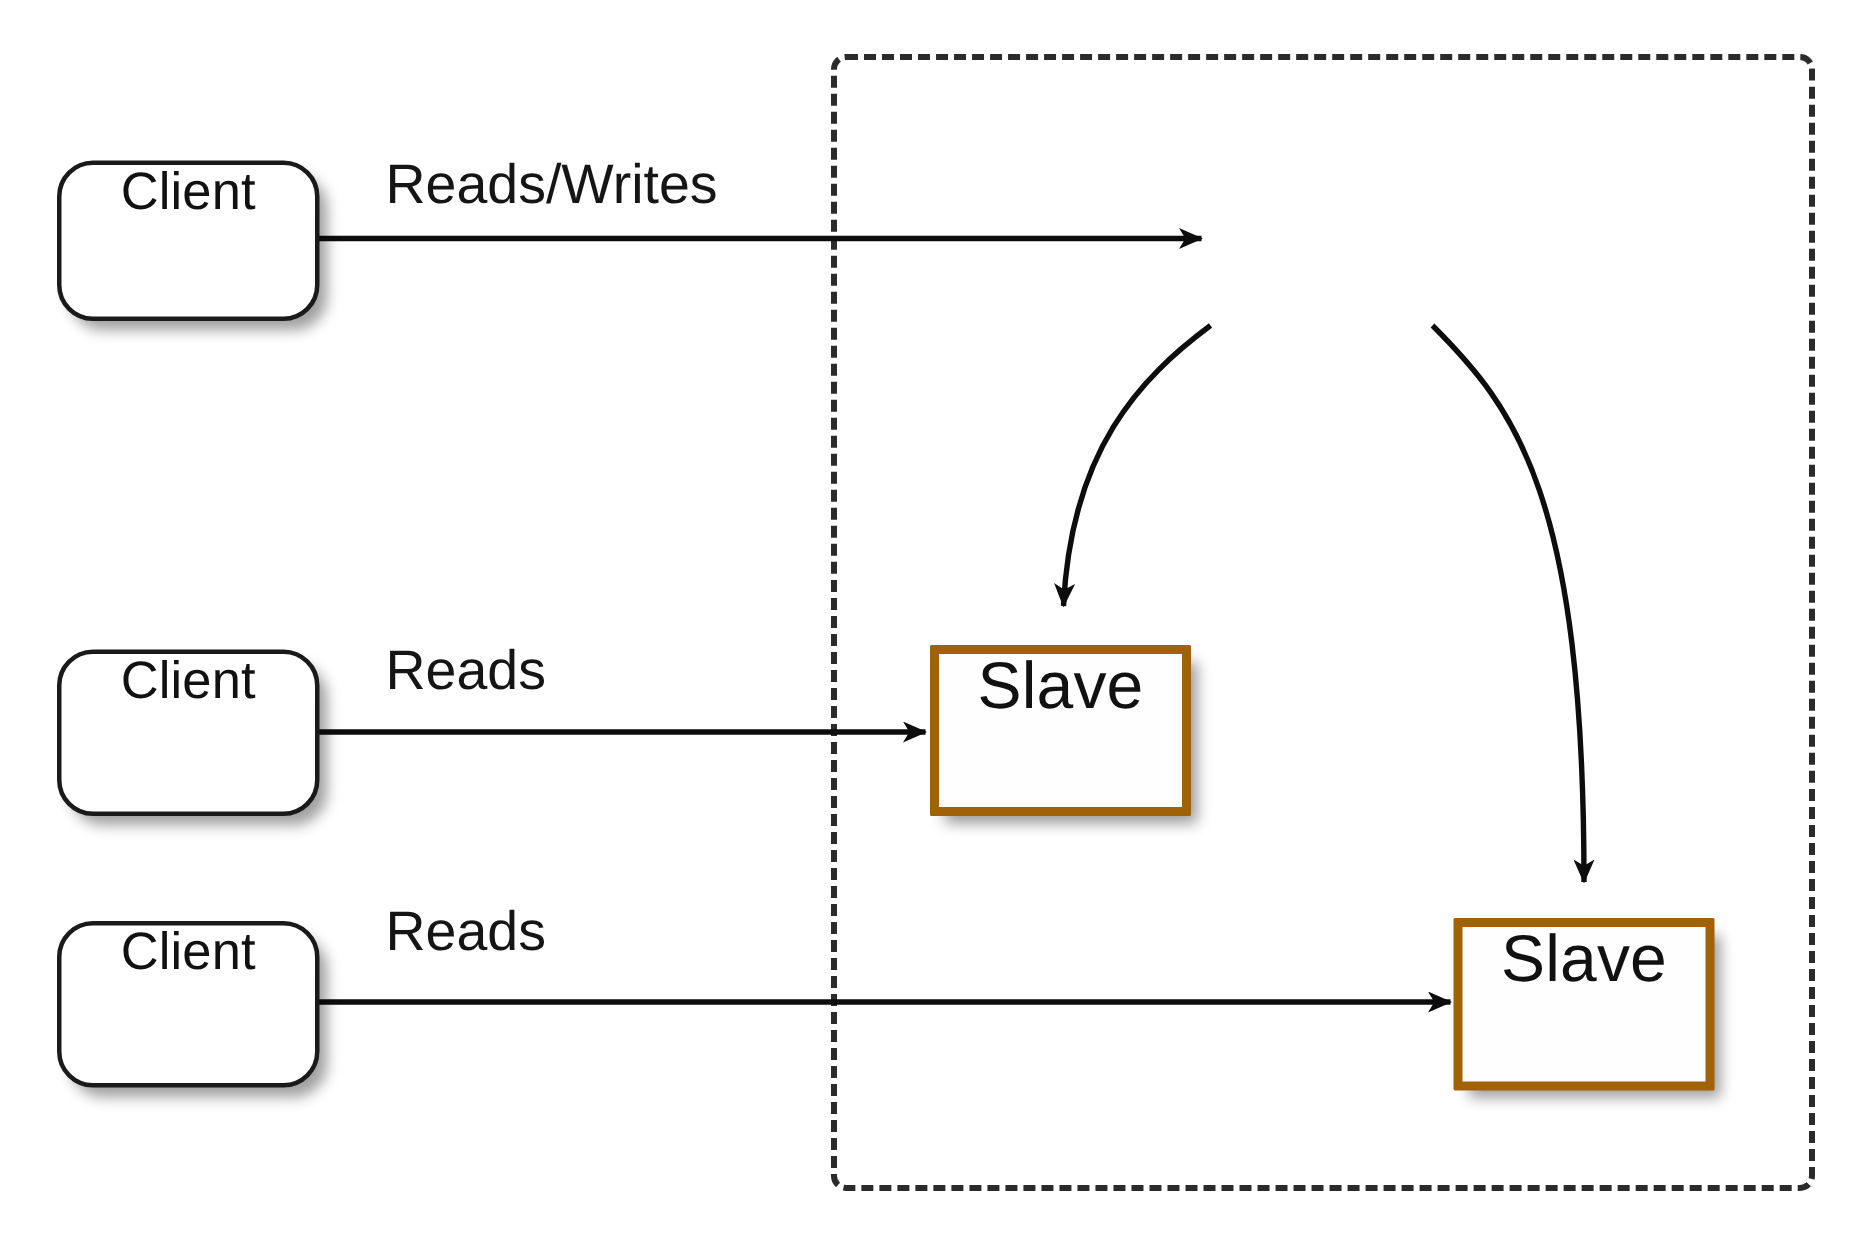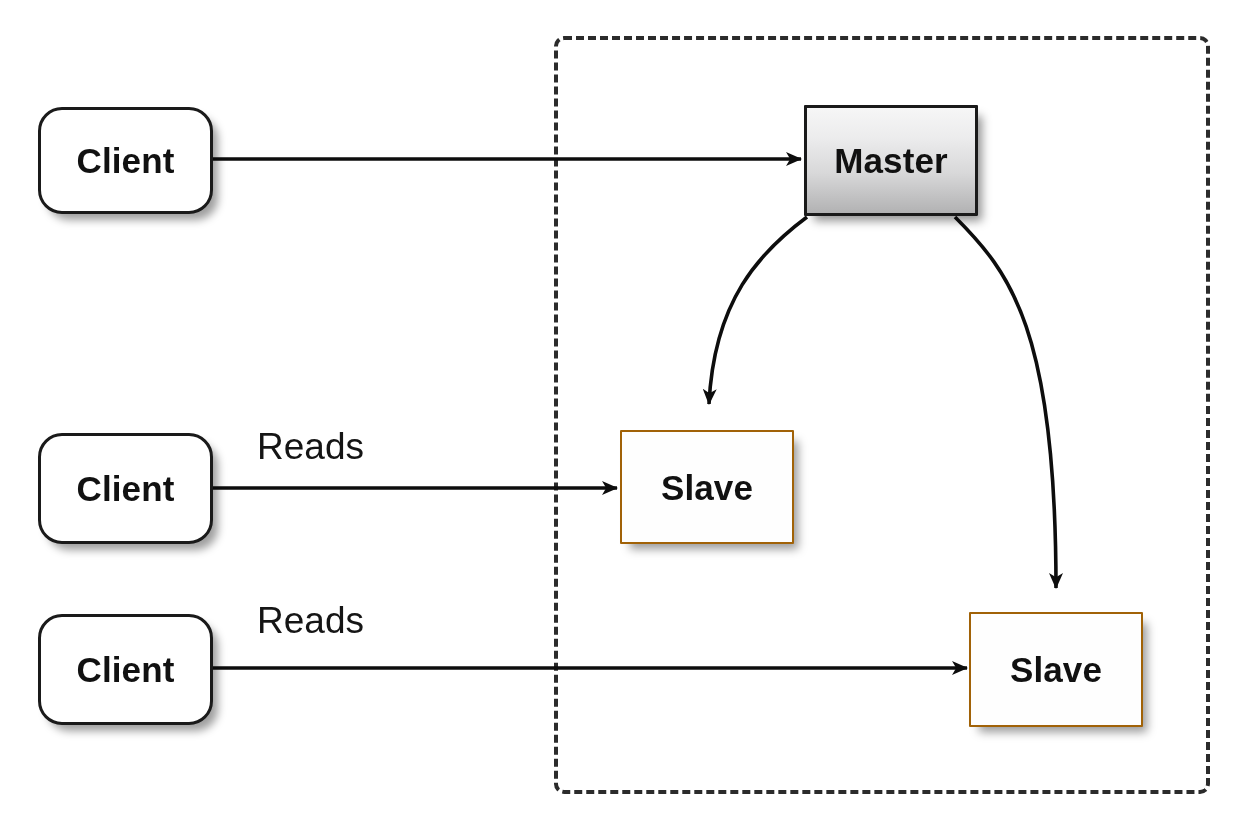--- a/index.html
+++ b/index.html
@@ -26,46 +26,44 @@
     width: 1246px;
     height: 839px;
     pointer-events: none;
   }
 
   
   .node {
     position: absolute;
     box-sizing: border-box;
     display: flex;
-    align-items: center;
     justify-content: center;
     color: #111111;
     letter-spacing: 0.1px;
-    font-weight: bold;
   }
   .node-label {
     display: block;
     line-height: 1;
     white-space: nowrap;
   }
 
   .node-client {
     border: 3px solid #1a1a1a;
     border-radius: 24px;
     background: #ffffff;
     box-shadow: 7px 8px 9px -2px rgba(0,0,0,0.38);
     font-size: 35px;
   }
 
   .node-slave {
-    border: 2px solid #a16207;
+    border: 6px solid #a16207;
     border-radius: 1px;
     background: #fefefe;
     box-shadow: 7px 8px 9px -3px rgba(0,0,0,0.40);
-    font-size: 35px;
+    font-size: 44px;
   }
 
   .node-master {
     border: 3px solid #1a1a1a;
     border-radius: 1px;
     background: linear-gradient(to bottom, #f6f6f6 0%, #ececed 28%, #d8d8d9 62%, #bcbcbd 90%, #b2b2b3 100%);
     box-shadow: 7px 8px 9px -3px rgba(0,0,0,0.42);
     font-size: 35px;
   }
 
@@ -120,31 +118,29 @@
   </div>
 
   <div class="node node-client" style="left:38px; top:433px; width:175px; height:111px;">
     <span class="node-label">Client</span>
   </div>
 
   <div class="node node-client" style="left:38px; top:614px; width:175px; height:111px;">
     <span class="node-label">Client</span>
   </div>
 
-  <div class="node node-master" style="left:804px; top:105px; width:174px; height:111px;">
-    <span class="node-label">Master</span>
-  </div>
 
   <div class="node node-slave" style="left:620px; top:430px; width:174px; height:114px;">
     <span class="node-label">Slave</span>
   </div>
 
   <div class="node node-slave" style="left:969px; top:612px; width:174px; height:115px;">
     <span class="node-label">Slave</span>
   </div>
 
+  <div class="edge-label" style="left:257px; top:104px;">Reads/Writes</div>
 
   <div class="edge-label" style="left:257px; top:428px;">Reads</div>
 
   <div class="edge-label" style="left:257px; top:602px;">Reads</div>
 
 
 </div>
 
 </body></html>

